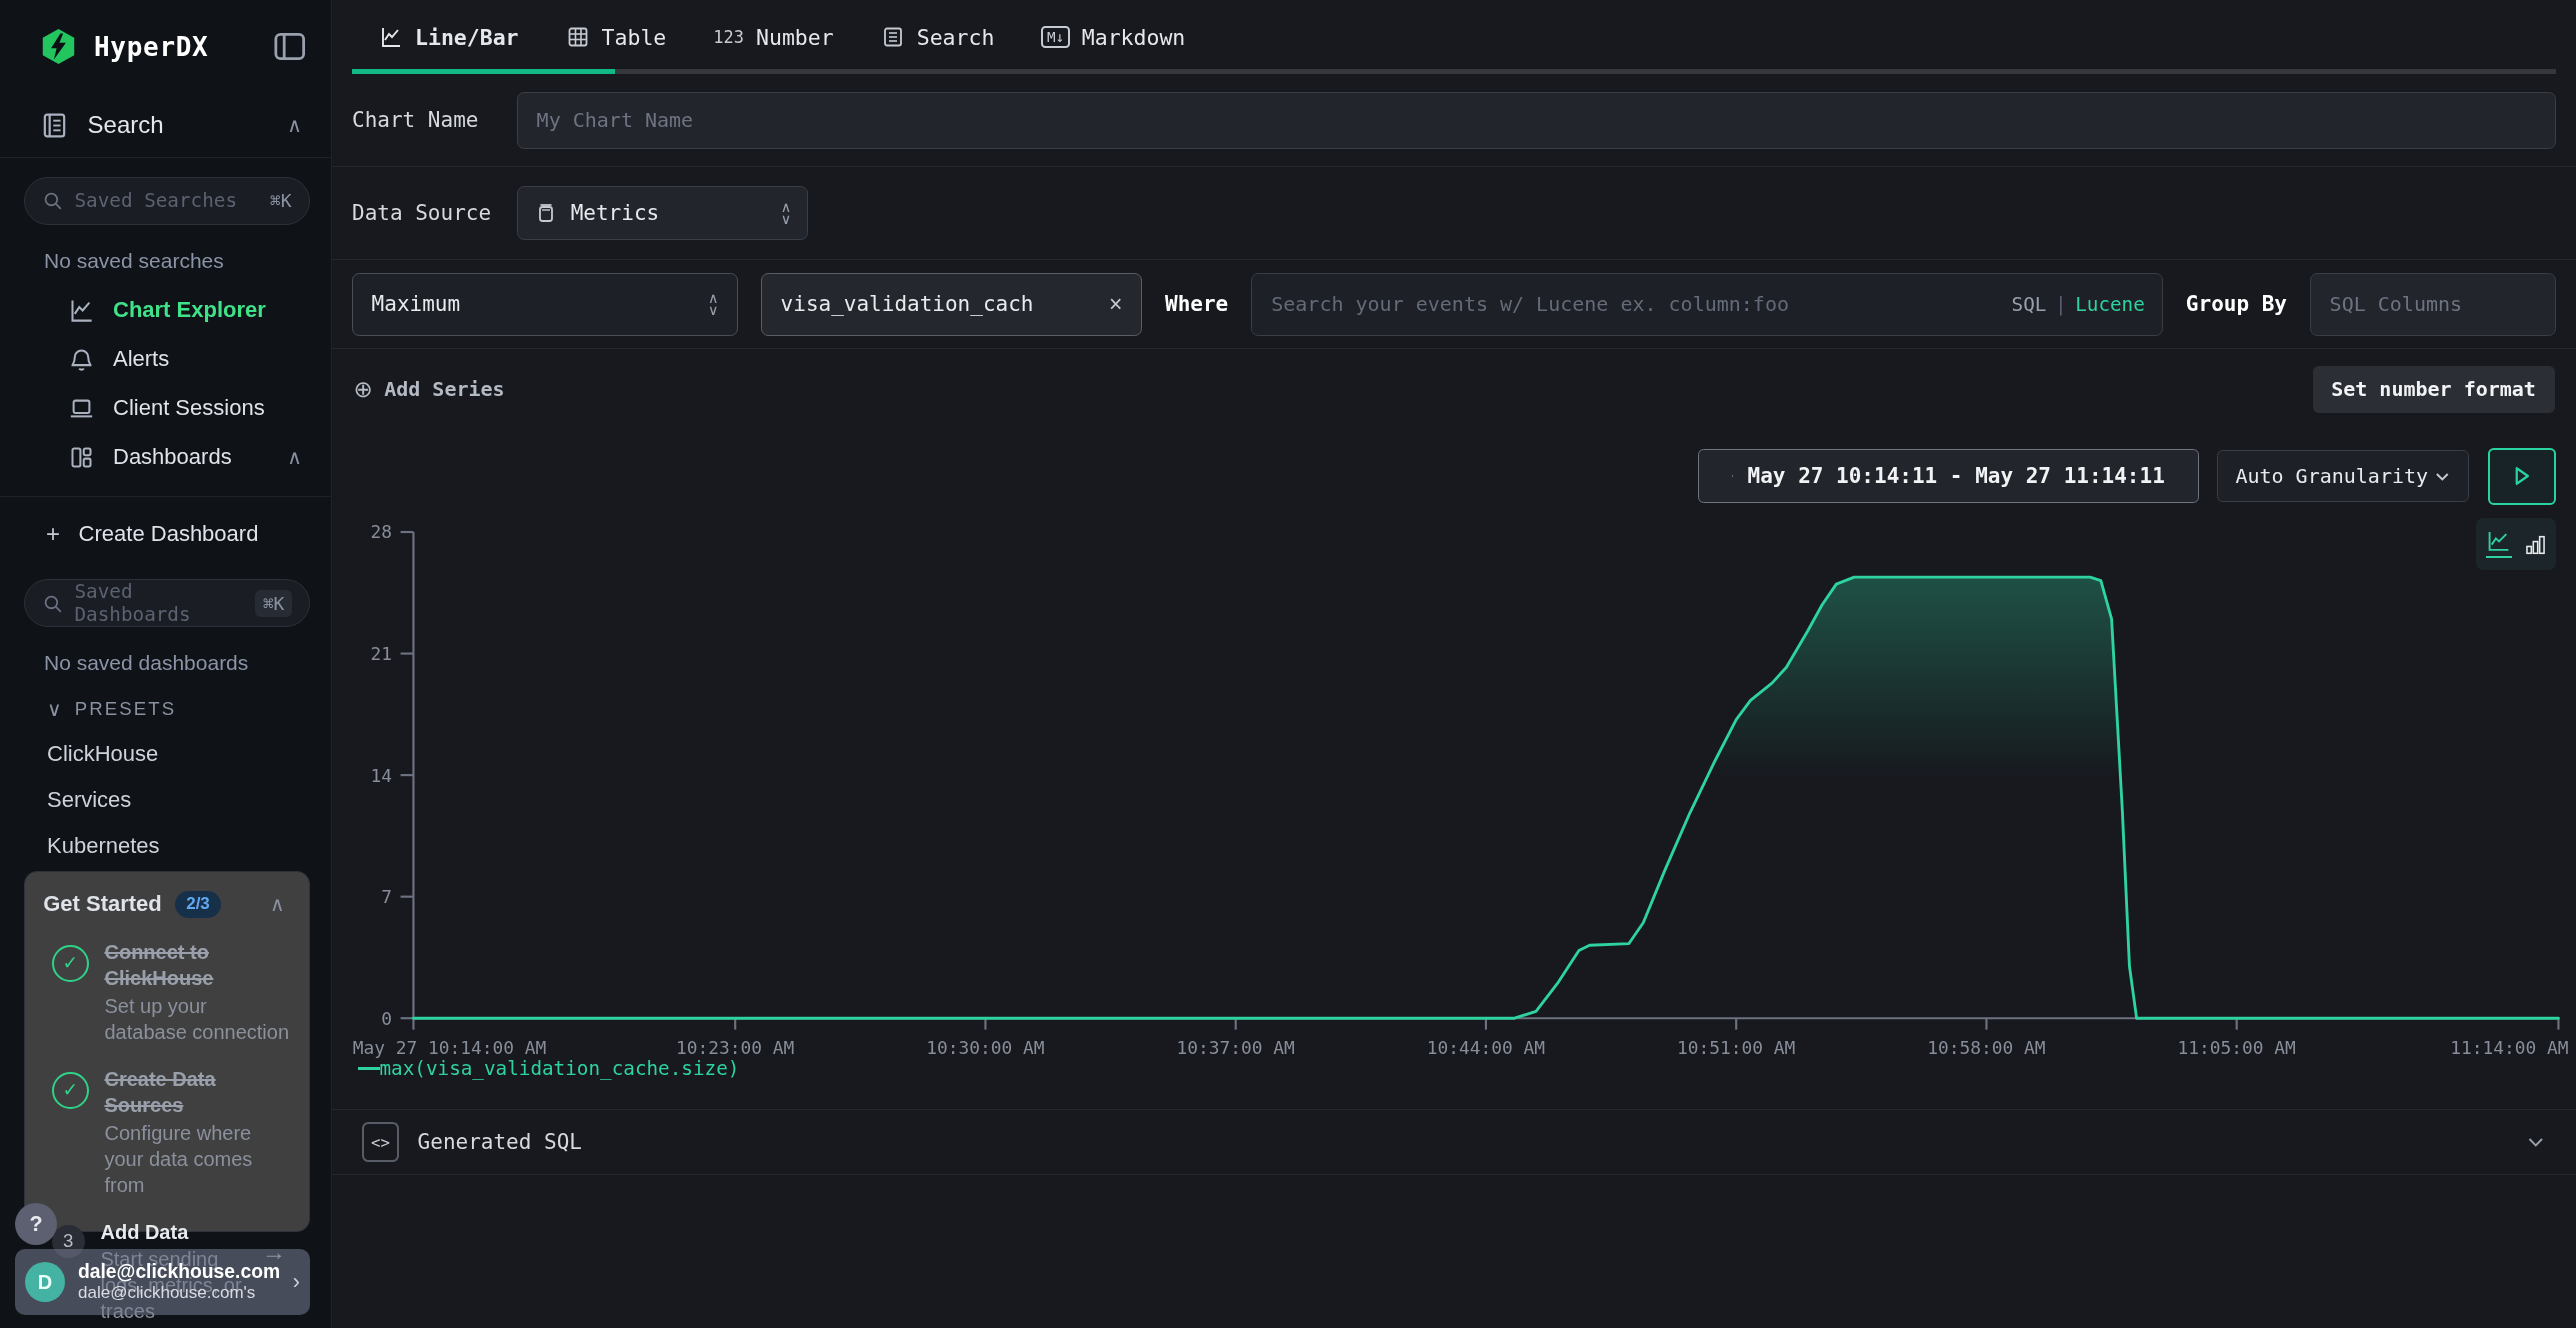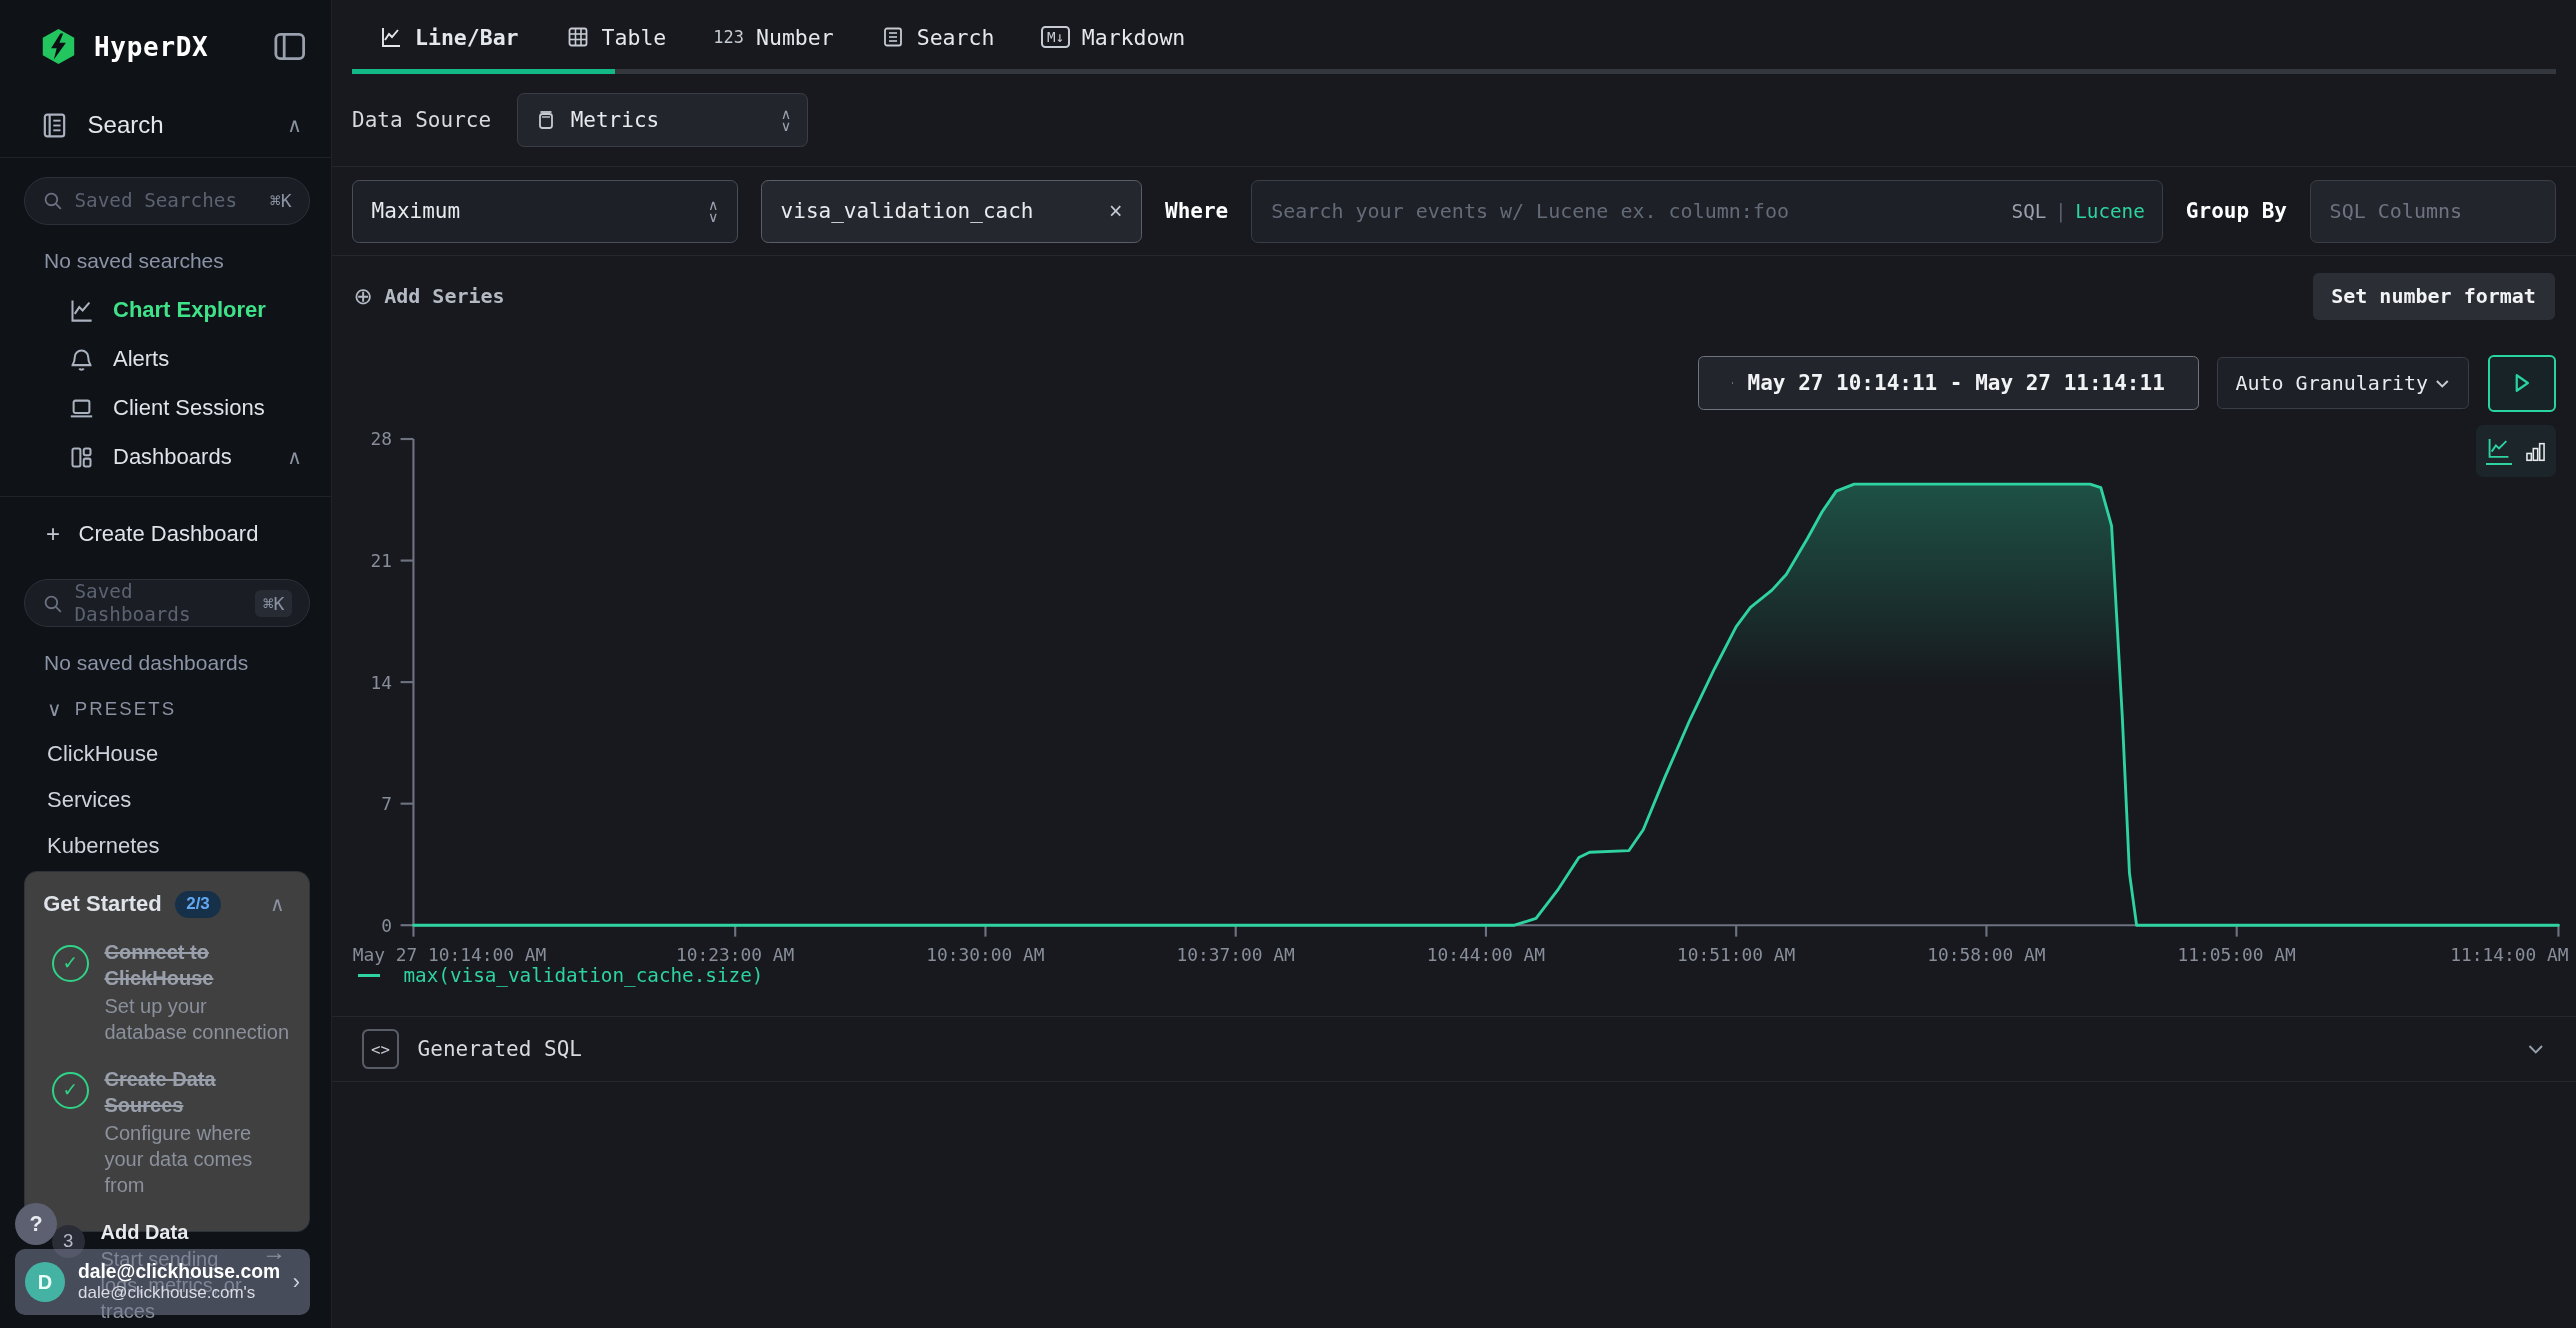--- a/index.html
+++ b/index.html
@@ -134,21 +134,21 @@
   .gran-box{width:252px;height:52px;border:1.4px solid #3a3e47;border-radius:5.7px;background:#1d2026;
             display:flex;align-items:center;padding:0 17px;box-sizing:border-box;cursor:pointer;}
   .gran-box .gv{font-family:"DejaVu Sans Mono",monospace;font-size:20px;color:#e8eaee;flex:1;}
   .play-btn{width:64px;height:53px;border:2.1px solid #2ad4a0;border-radius:5.7px;background:rgba(42,212,160,0.06);
             display:flex;align-items:center;justify-content:center;color:#2ad4a0;font-size:21.5px;cursor:pointer;}
   .charttype-toggle{position:absolute;top:89px;right:20px;width:80px;height:52px;background:#1c262a;
             border-radius:7.2px;display:flex;align-items:center;justify-content:center;gap:13px;z-index:2;}
   .ct-line{color:#2ed3a0;border-bottom:2.1px solid #2ed3a0;padding-bottom:2.9px;cursor:pointer;display:flex;}
   .ct-bar{color:#e8eaee;cursor:pointer;display:flex;}
   .chart-svg{position:absolute;left:20px;top:93px;}
-  .legend{position:absolute;left:26px;top:628px;display:flex;align-items:center;gap:24px;}
+  .legend{position:absolute;left:26px;top:628px;display:flex;align-items:center;gap:0;}
   .legend .seg{width:21.5px;height:2.9px;background:#2ed3a0;}
   .legend .ll{font-family:"DejaVu Sans Mono",monospace;font-size:19.3px;color:#2ed3a0;}
 
   .gensql-row{height:66px;border-top:1.4px solid #25272d;border-bottom:1.4px solid #25272d;display:flex;
               align-items:center;padding:0 30px;box-sizing:border-box;}
   .code-ic{width:33px;height:36px;border:2.1px solid #585c66;border-radius:6.4px;color:#c6cad2;
            font-family:"DejaVu Sans Mono",monospace;font-size:15.7px;display:flex;align-items:center;justify-content:center;}
   .gensql-lbl{font-family:"DejaVu Sans Mono",monospace;font-size:21px;color:#d6d9de;margin-left:18.6px;flex:1;}
   svg{display:block;}
 </style>
@@ -346,20 +346,24 @@
         <span>Search</span>
       </div>
       <div class="tab">
         <span class="tic md-box">M↓</span>
         <span>Markdown</span>
       </div>
       <div class="tab-underbar"></div>
       <div class="tab-indicator"></div>
     </div>
 
+    <div class="hrow row-chartname">
+      <span class="flabel">Chart Name</span>
+      <input class="tinput grow" placeholder="My Chart Name" style="">
+    </div>
 
     <div class="hrow row-datasource">
       <span class="flabel">Data Source</span>
       <div class="select-box">
         <svg width="24" height="24" viewBox="0 0 24 24" fill="none">
           <rect x="6" y="6" width="12" height="14" rx="2.5" stroke="#c6cad2" stroke-width="1.8"></rect>
           <line x1="6.5" y1="4" x2="17.5" y2="4" stroke="#c6cad2" stroke-width="1.8"></line>
           <line x1="8" y1="9" x2="16" y2="9" stroke="#c6cad2" stroke-width="1.4"></line>
         </svg>
         <span class="sv">Metrics</span>

